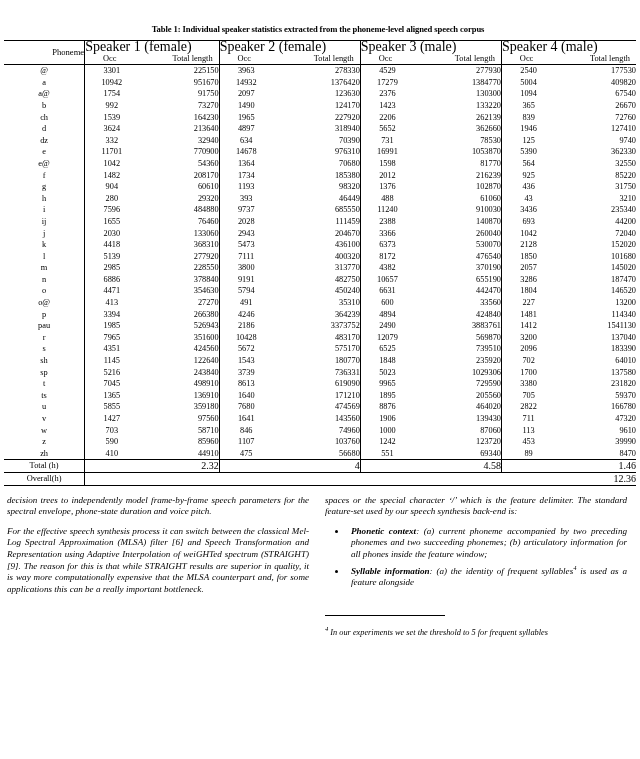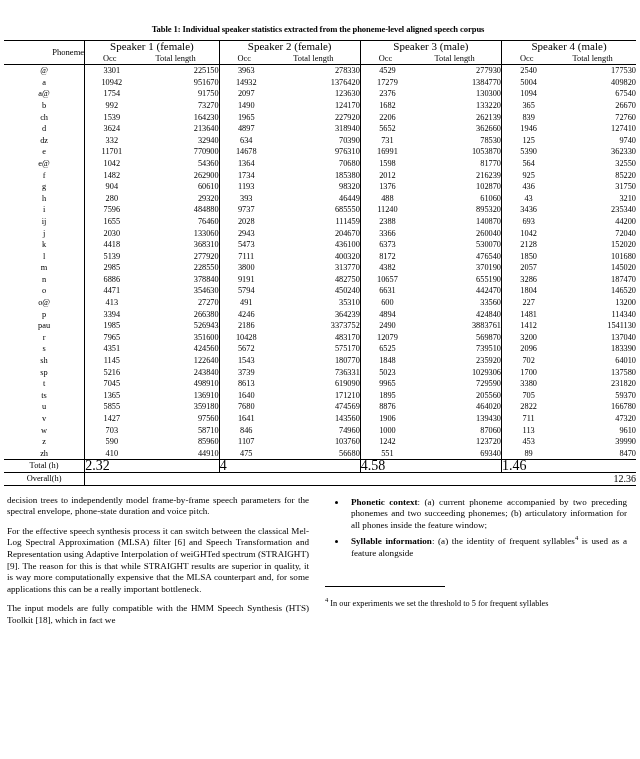--- a/index.html
+++ b/index.html
@@ -45,38 +45,38 @@
     margin: 0;
     line-height: 11.6px;
     font-weight: normal;
   }
   .rule-top { border-top: 1.6px solid #000; }
   .rule-thin { border-top: 0.9px solid #000; }
   .rule-bottom { border-bottom: 1.6px solid #000; }
 
   th.spk-group {
     font-weight: bold;
-    text-align: center;
-    font-size: 11px;
+    text-align: left;
+    font-size: 14px;
     padding: 3px 0 2px 0;
     vertical-align: middle;
   }
   th.phoneme-head {
     font-weight: bold;
     text-align: right;
     font-size: 8.6px;
     vertical-align: middle;
   }
   th.sub {
     font-weight: bold;
     font-size: 8.4px;
     padding: 1px 0 2px 0;
   }
   th.sub.occ { text-align: center; padding-right: 4px;}
-  th.sub.tl { text-align: center; padding-right: 6px; }
+  th.sub.tl { text-align: right; padding-right: 6px; }
 
   td.ph {
     text-align: center;
     font-weight: bold;
     font-size: 8.4px;
   }
   td.occ {
     text-align: center;
     padding-right: 4px;
   }
@@ -85,42 +85,43 @@
     padding-right: 6px;
   }
   .vline { border-left: 1px solid #000; }
 
   td.total-label {
     text-align: center;
     font-weight: bold;
     font-size: 8.4px;
   }
   td.total-val {
-    text-align: left;
-    font-weight: bold;
-    font-size: 14px;
+    text-align: right;
+    font-weight: bold;
+    font-size: 10px;
   }
   td.overall-val {
     text-align: right;
     font-weight: bold;
     font-size: 10px;
   }
 
   
   .columns {
     display: flex;
     gap: 16px;
     margin-top: 9px;
     padding: 0 3px;
   }
   .col {
     width: 302px;
     font-size: 9.1px;
     line-height: 11.6px;
     text-align: justify;
+    font-style: italic;
   }
   .col p {
     margin: 0 0 8px 0;
     text-align: justify;
     text-justify: inter-word;
   }
   ul.bullets {
     margin: 2px 0 0 0;
     padding-left: 22px;
     list-style: disc;
@@ -215,21 +216,21 @@
           <td class="tl">130300</td>
           <td class="occ vline">1094</td>
           <td class="tl">67540</td>
         </tr>
         <tr>
           <td class="ph">b</td>
           <td class="occ vline">992</td>
           <td class="tl">73270</td>
           <td class="occ vline">1490</td>
           <td class="tl">124170</td>
-          <td class="occ vline">1682</td>
+          <td class="occ vline">1423</td>
           <td class="tl">133220</td>
           <td class="occ vline">365</td>
           <td class="tl">26670</td>
         </tr>
         <tr>
           <td class="ph">ch</td>
           <td class="occ vline">1539</td>
           <td class="tl">164230</td>
           <td class="occ vline">1965</td>
           <td class="tl">227920</td>
@@ -278,21 +279,21 @@
           <td class="occ vline">1364</td>
           <td class="tl">70680</td>
           <td class="occ vline">1598</td>
           <td class="tl">81770</td>
           <td class="occ vline">564</td>
           <td class="tl">32550</td>
         </tr>
         <tr>
           <td class="ph">f</td>
           <td class="occ vline">1482</td>
-          <td class="tl">262900</td>
+          <td class="tl">208170</td>
           <td class="occ vline">1734</td>
           <td class="tl">185380</td>
           <td class="occ vline">2012</td>
           <td class="tl">216239</td>
           <td class="occ vline">925</td>
           <td class="tl">85220</td>
         </tr>
         <tr>
           <td class="ph">g</td>
           <td class="occ vline">904</td>
@@ -315,21 +316,21 @@
           <td class="occ vline">43</td>
           <td class="tl">3210</td>
         </tr>
         <tr>
           <td class="ph">i</td>
           <td class="occ vline">7596</td>
           <td class="tl">484880</td>
           <td class="occ vline">9737</td>
           <td class="tl">685550</td>
           <td class="occ vline">11240</td>
-          <td class="tl">895320</td>
+          <td class="tl">910030</td>
           <td class="occ vline">3436</td>
           <td class="tl">235340</td>
         </tr>
         <tr>
           <td class="ph">ij</td>
           <td class="occ vline">1655</td>
           <td class="tl">76460</td>
           <td class="occ vline">2028</td>
           <td class="tl">111459</td>
           <td class="occ vline">2388</td>
@@ -571,24 +572,24 @@
         <td class="overall-val vline" colspan="8">12.36</td>
       </tr>
     </tfoot>
   </table>
 
   <div class="columns">
 
     <div class="col">
       <p>decision trees to independently model frame-by-frame speech parameters for the spectral envelope, phone-state duration and voice pitch.</p>
       <p>For the effective speech synthesis process it can switch between the classical Mel-Log Spectral Approximation (MLSA) filter [6] and Speech Transformation and Representation using Adaptive Interpolation of weiGHTed spectrum (STRAIGHT) [9]. The reason for this is that while STRAIGHT results are superior in quality, it is way more computationally expensive that the MLSA counterpart and, for some applications this can be a really important bottleneck.</p>
-      <p>The input models are fully compatible with the HMM Speech Synthesis (HTS) Toolkit [18], which in fact we</p>
     </div>
 
     <div class="col">
+      <p>spaces or the special character ‘/’ which is the feature delimiter. The standard feature-set used by our speech synthesis back-end is:</p>
       <ul class="bullets">
         <li>
           <b>Phonetic context</b><span>: (a) current phoneme accompanied by two preceding phonemes and two succeeding phonemes; (b) articulatory information for all phones inside the feature window;</span>
         </li>
         <li>
           <b>Syllable information</b><span>: (a) the identity of frequent syllables</span><sup>4</sup><span> is used as a feature alongside</span>
         </li>
       </ul>
       <div class="footnote-rule"></div>
       <div class="footnote">

